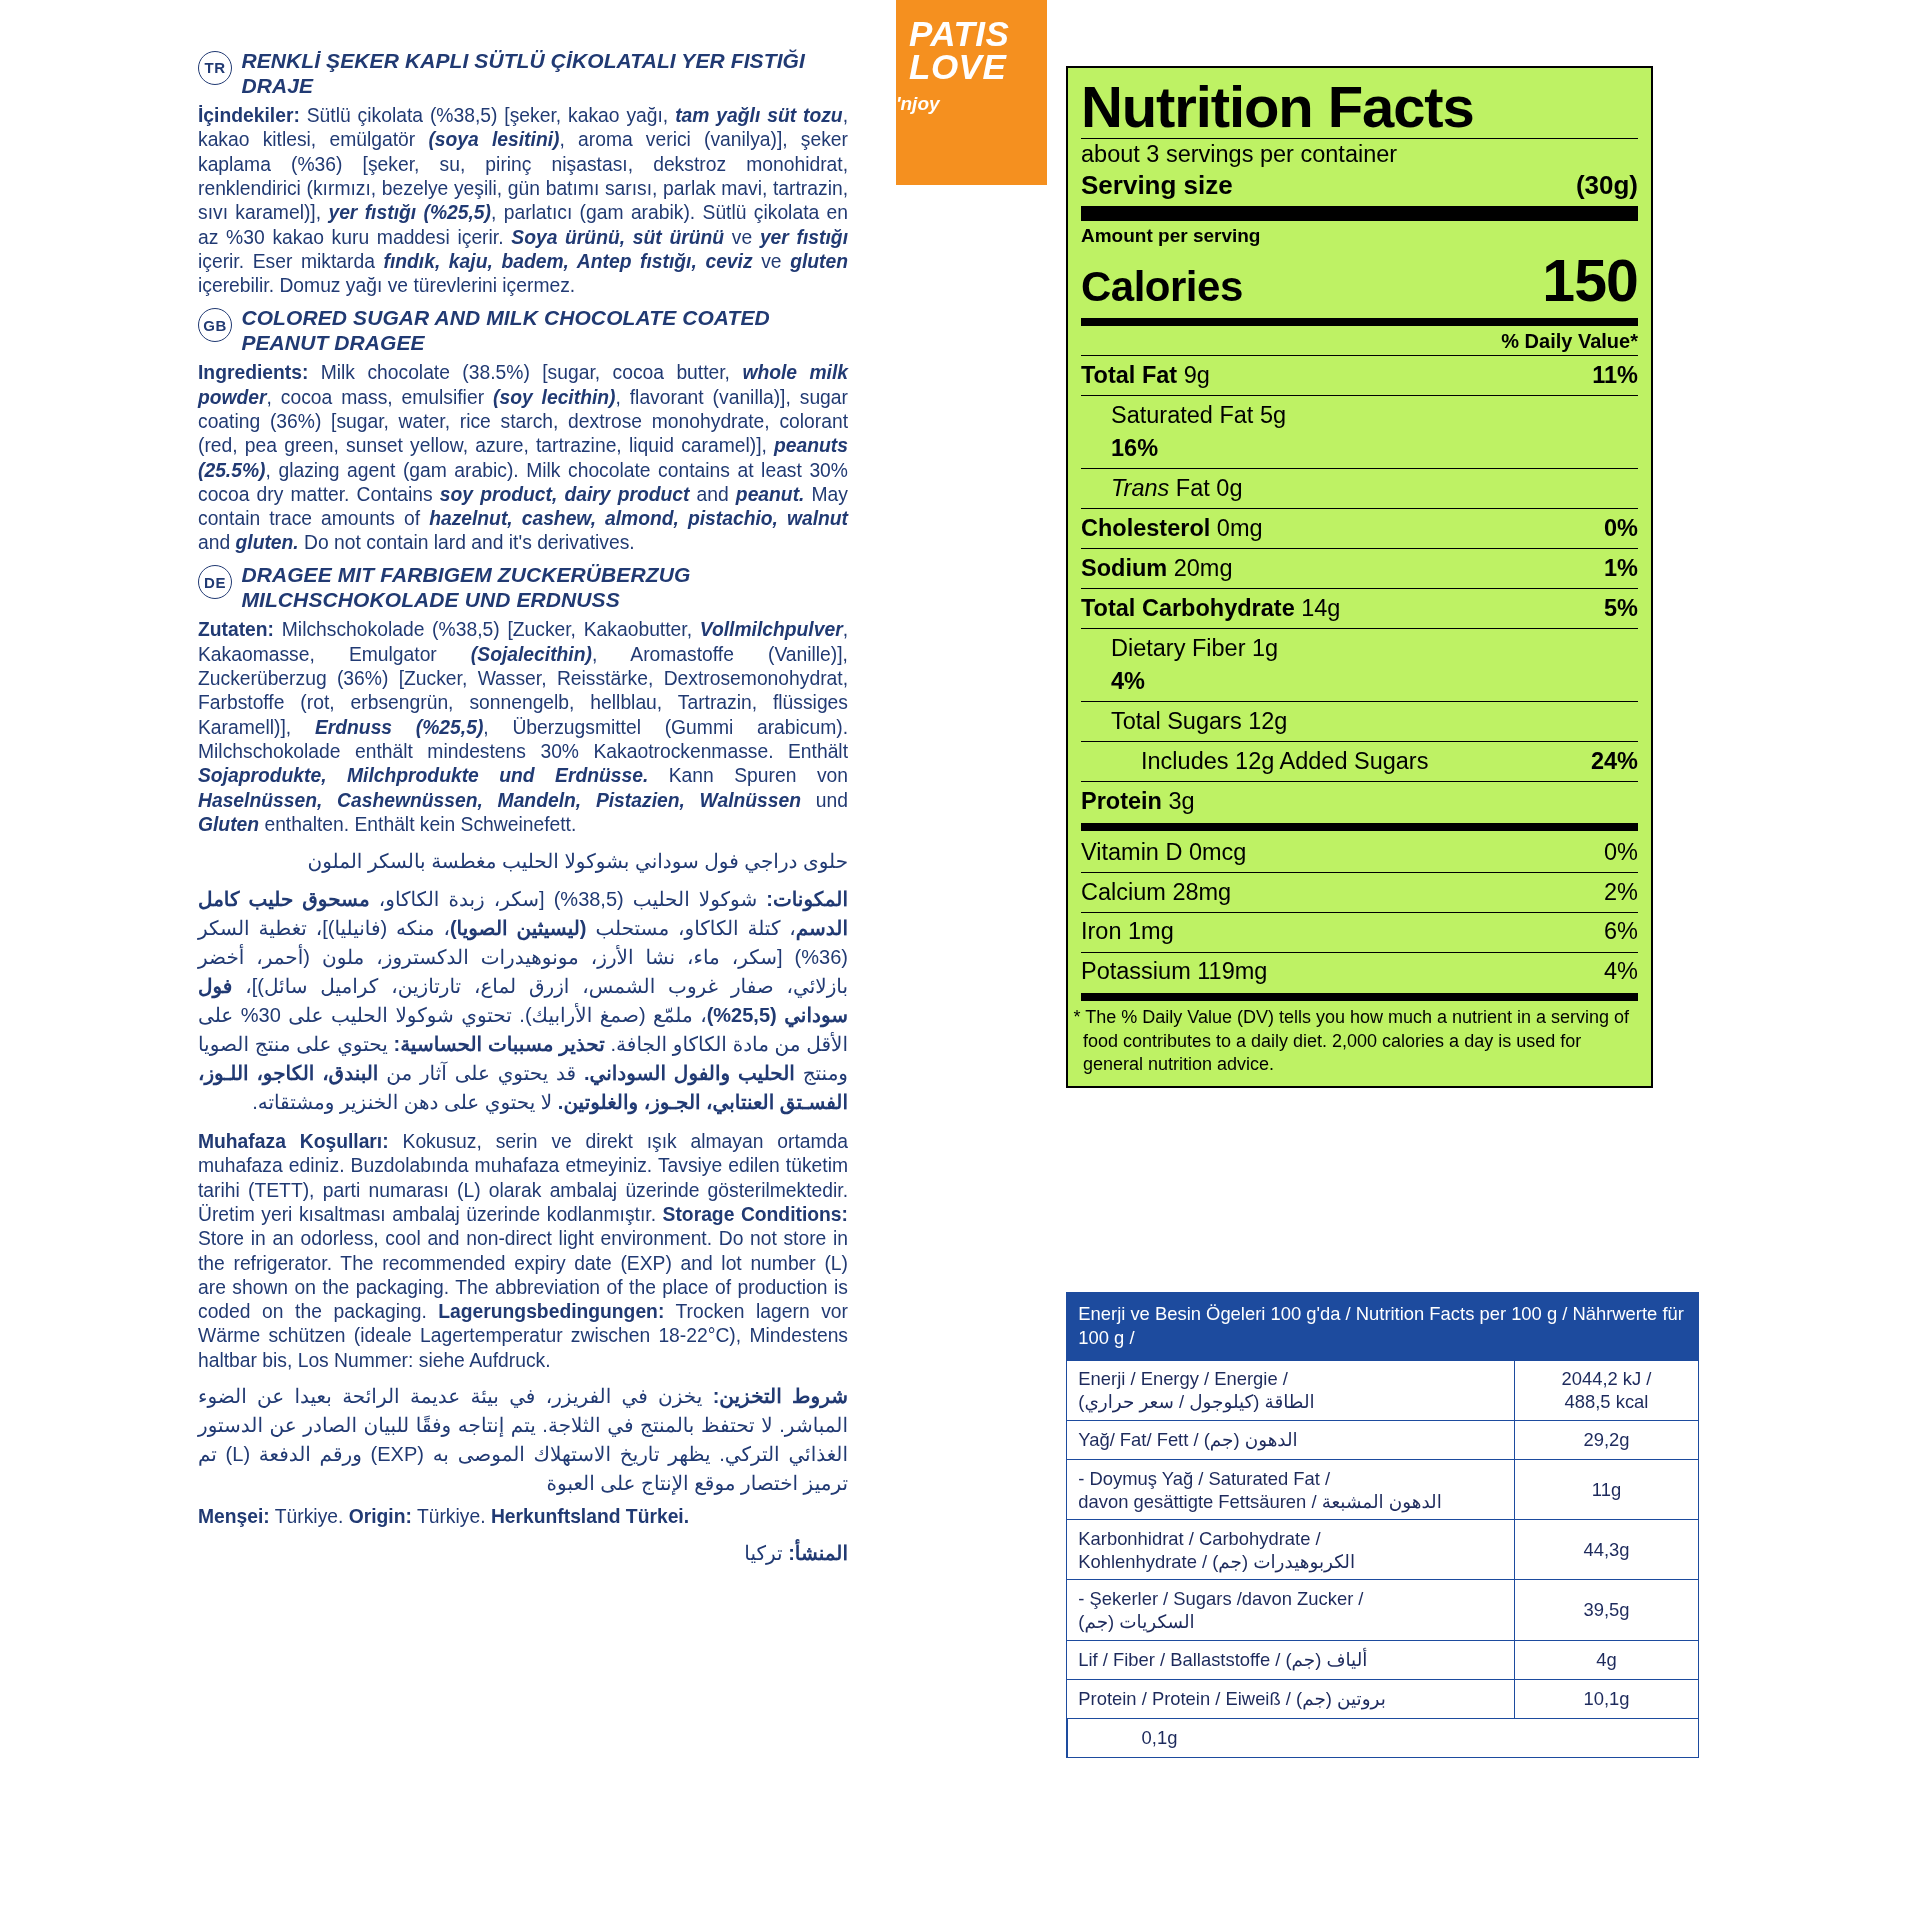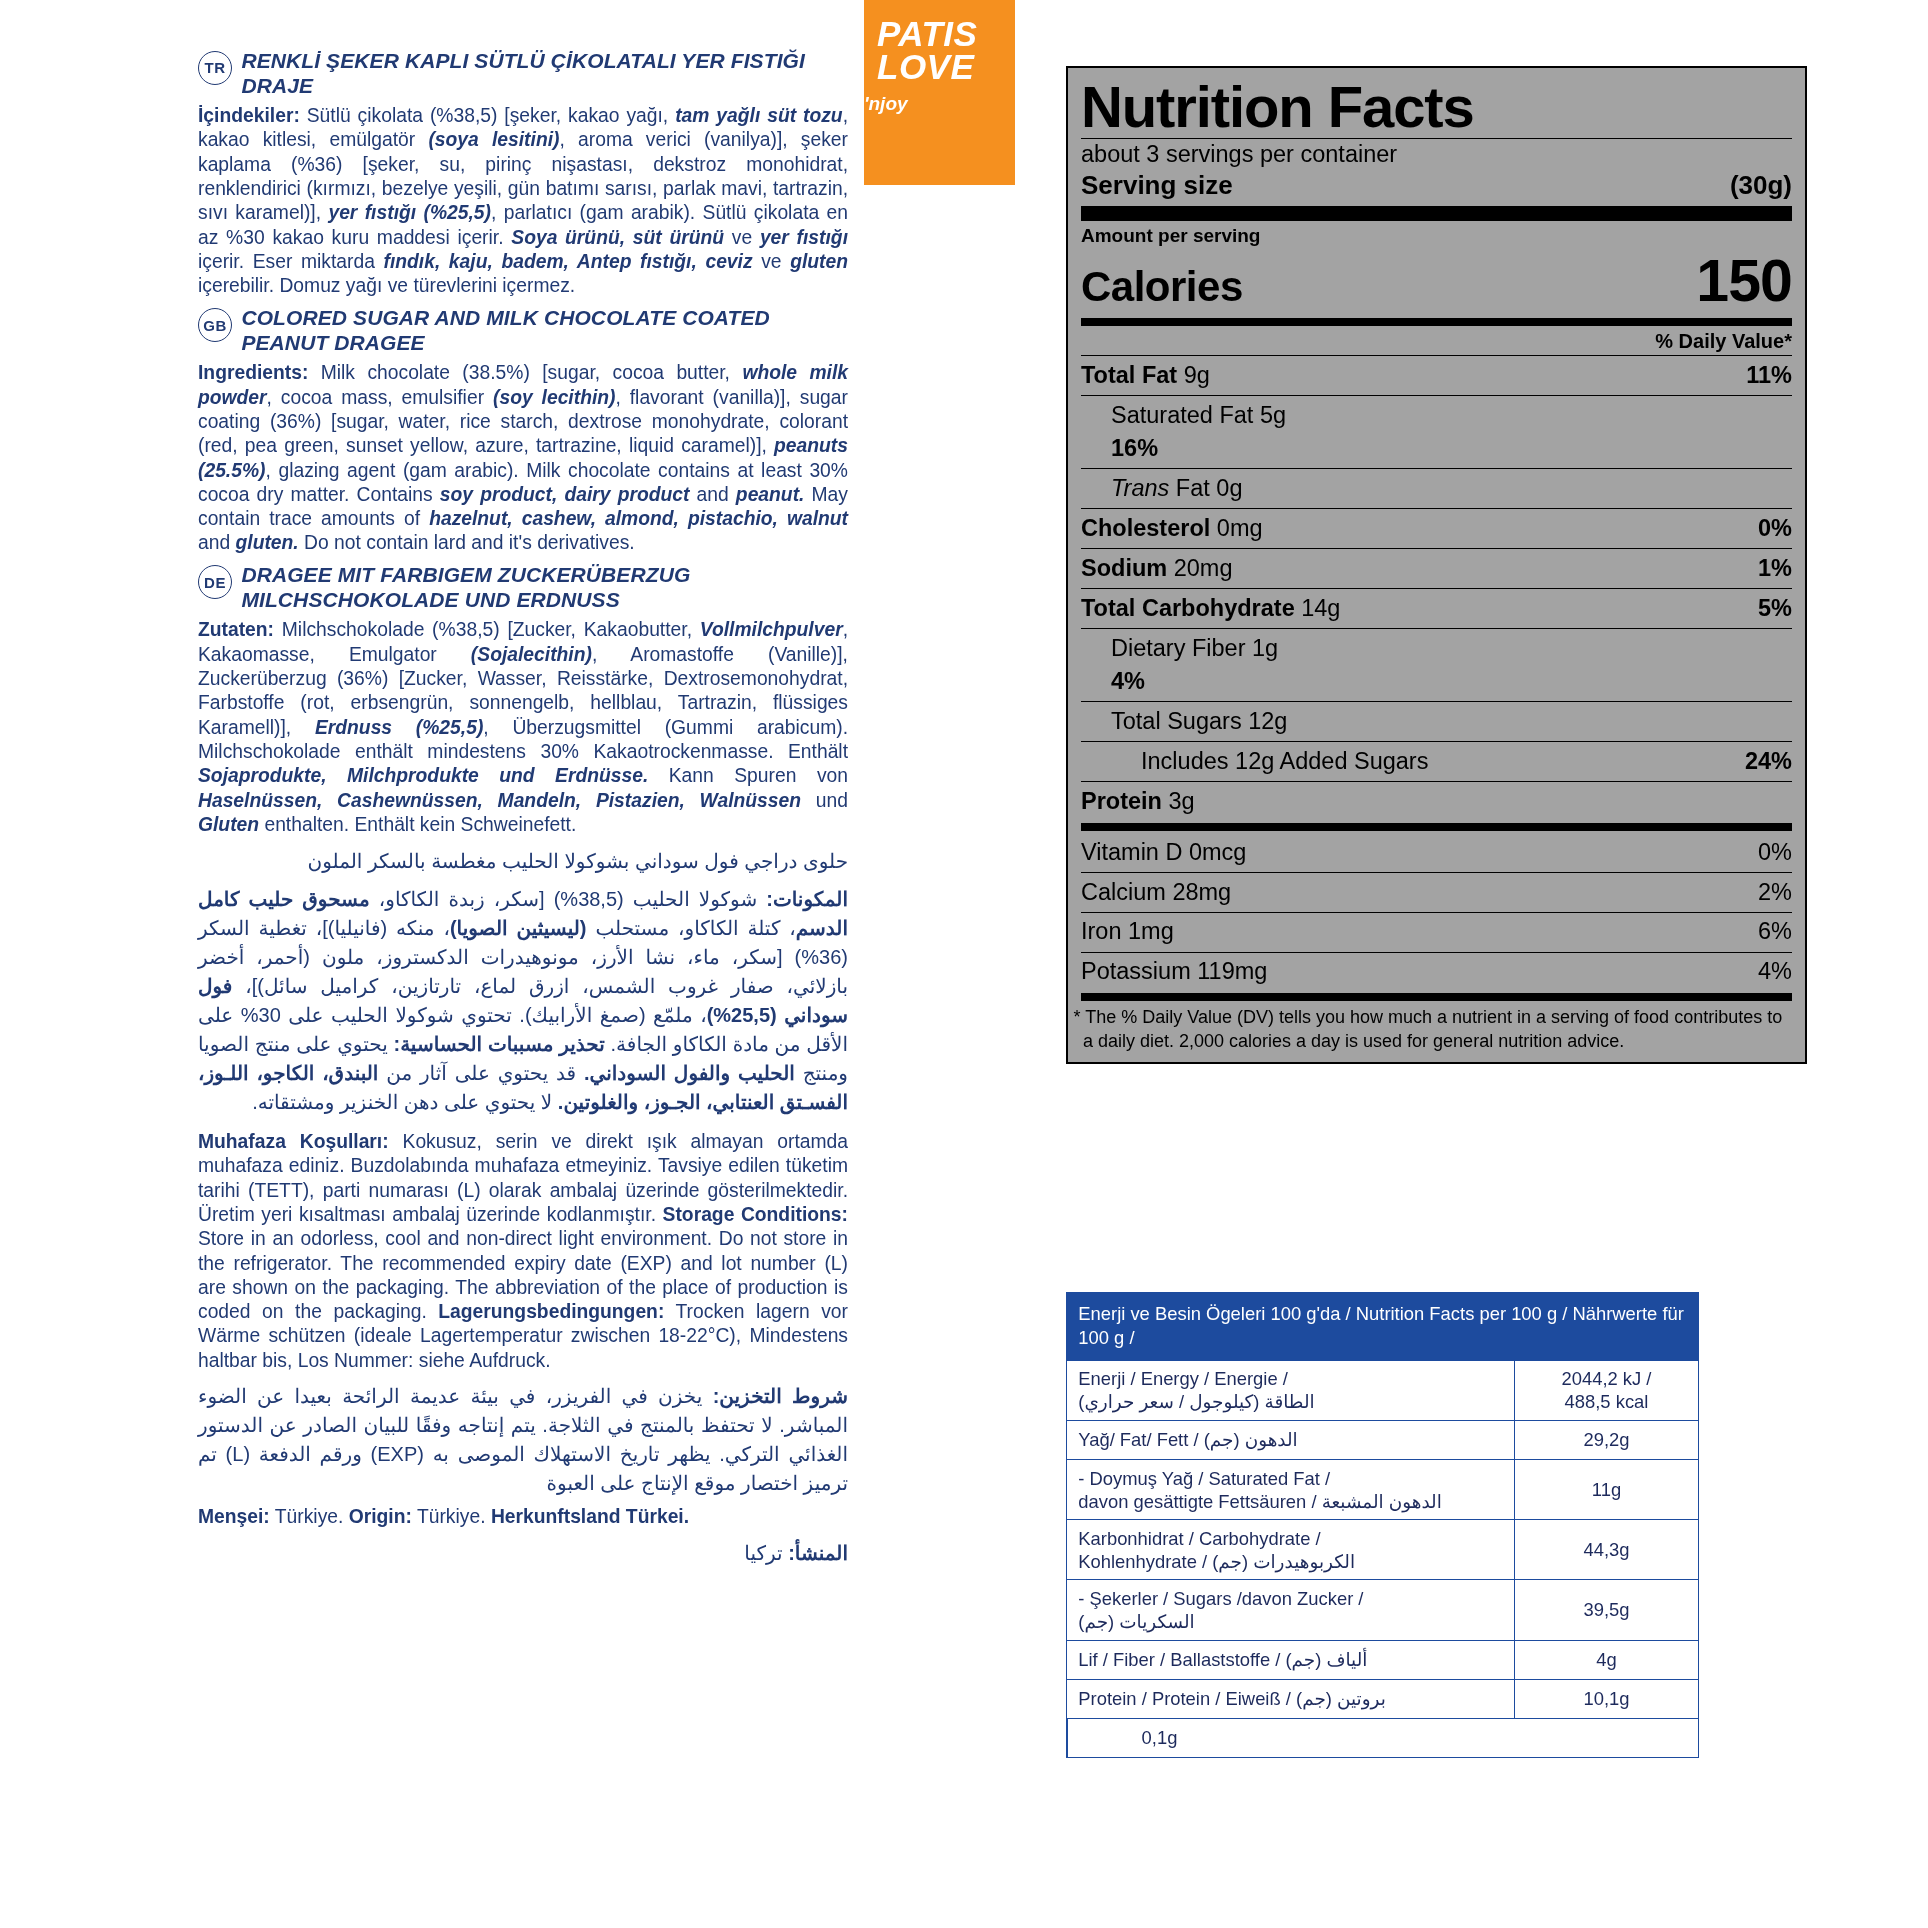--- a/index.html
+++ b/index.html
@@ -86,21 +86,21 @@
   .origin {
     font-size: 19.3px;
     line-height: 1.3;
     margin-top: 5.6px;
   }
   .origin b { font-weight: bold; }
 
   
   .logo-box {
     position: absolute;
-    left: 864px;
+    left: 896px;
     top: 0px;
     width: 151px;
     height: 168px;
     background: #f5901f;
     color: #ffffff;
     padding: 17px 0 0 0;
   }
   .logo-text {
     font-size: 35px;
     font-weight: bold;
@@ -117,23 +117,23 @@
     text-align: left;
     padding-right: 13px;
     margin-top: 9.4px;
   }
 
   
   .nf {
     position: absolute;
     left: 1066px;
     top: 66px;
-    width: 741px;
+    width: 587px;
     border: 2.8px solid #000;
-    background: #a3a3a3;
+    background: #bef264;
     color: #000;
     padding: 7.5px 13px 9.4px 13px;
     box-sizing: border-box;
     font-family: "Liberation Sans", sans-serif;
   }
   .nf-title {
     font-size: 58px;
     font-weight: bold;
     letter-spacing: -1.1px;
     line-height: 1.02;

